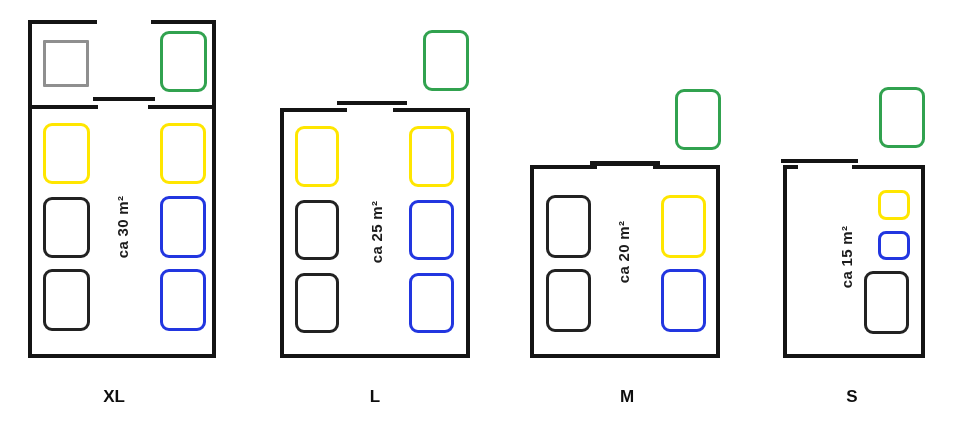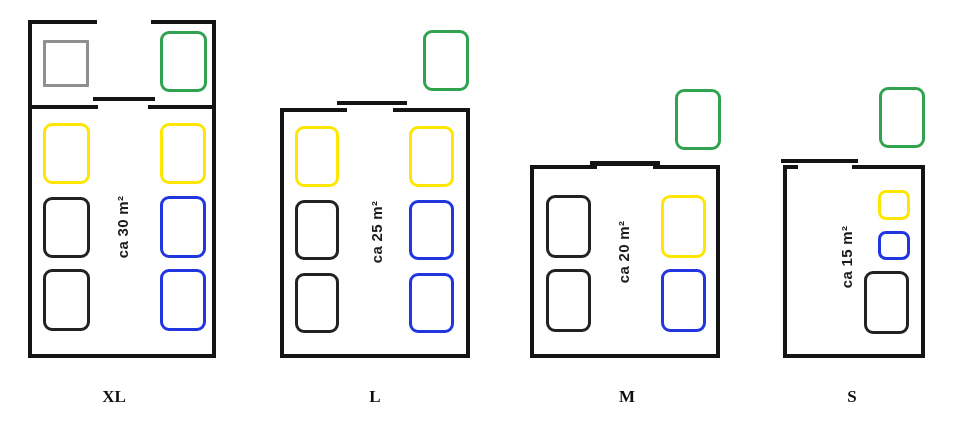--- a/index.html
+++ b/index.html
@@ -44,21 +44,20 @@
     color: #1c1c1c;
     letter-spacing: 0.3px;
   }
   .size-label {
     position: absolute;
     transform: translateX(-50%);
     font-size: 17px;
     font-weight: bold;
     color: #0e0e0e;
     white-space: nowrap;
-    font-family: Liberation Serif, serif;
   }
 </style>
 </head>
 <body>
 
 <div id="stage">
     <div class="outline" style="left: 28px; top: 20px; width: 188px; height: 338px; border-width: 4.5px; border-color: rgb(20, 20, 20);"></div>
     <div class="gap" style="left: 97px; top: 20px; width: 54px; height: 4.5px;"></div>
     <div class="wall" style="left: 30px; top: 104.5px; width: 68px; height: 4.5px; background: rgb(20, 20, 20);"></div>
     <div class="wall" style="left: 148px; top: 104.5px; width: 66px; height: 4.5px; background: rgb(20, 20, 20);"></div>

